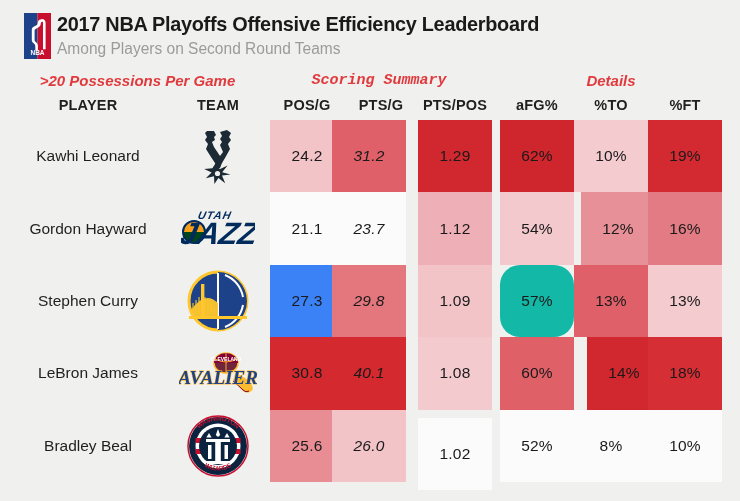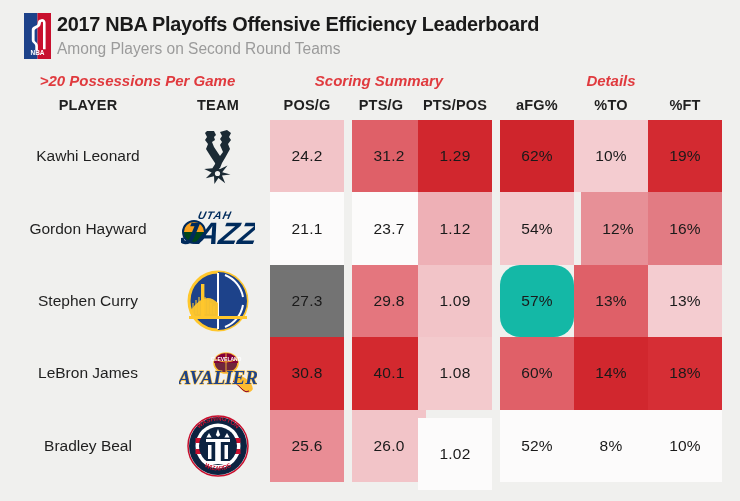--- a/index.html
+++ b/index.html
@@ -53,21 +53,21 @@
     position: absolute;
     top: 72px;
     font-size: 15px;
     font-style: italic;
     font-weight: bold;
     color: #e03a3e;
     white-space: nowrap;
     text-align: center;
   }
   #group-filter  { left: 0px;   width: 275px; }
-  #group-scoring { left: 268px; width: 222px; }
+  #group-scoring { left: 268px; width: 222px; font-family: Liberation Mono, monospace; }
   #group-details { left: 500px; width: 222px; }
 
   
   .col-head {
     position: absolute;
     top: 97px;
     font-size: 14.5px;
     font-weight: bold;
     color: #1f1f1f;
     white-space: nowrap;
@@ -122,21 +122,21 @@
     width: 74px;
     height: 72.4px;
     display: flex;
     align-items: center;
     justify-content: center;
     font-size: 15.5px;
     color: #1a1a1a;
     letter-spacing: 0.2px;
   }
   .c0 { left: 270px; }
-  .c1 { left: 352px; }
+  .c1 { left: 332px; font-style: italic; }
   .c2 { left: 418px; }
   .c3 { left: 500px; }
   .c4 { left: 574px; }
   .c5 { left: 648px; }
 </style>
 </head>
 <body>
 
 <div id="header">
 
@@ -238,21 +238,21 @@
             <path d="M9 44 L9 30"></path>
             <path d="M12 44 L12 27"></path>
       <path d="M18 44 L18 27"></path>
             <path d="M21 44 L21 30"></path>
             <path d="M24 44 L24 33"></path>
       <path d="M27 44 L27 36"></path>
     </g>
     <path d="M2 46 L60 46 L60 49 L2 49 Z" fill="#ffc72c"></path>
   </svg>
       </div>
-      <div class="cell c0" style="background: #737373; text-align: right;">27.3</div>
+      <div class="cell c0" style="background: #3b82f6; text-align: right;">27.3</div>
       <div class="cell c1" style="background: rgb(228, 118, 126);">29.8</div>
       <div class="cell c2" style="background: rgb(242, 196, 200);">1.09</div>
       <div class="cell c3" style="background: #14b8a6; border-radius: 20px;">57%</div>
       <div class="cell c4" style="background: rgb(223, 96, 104);">13%</div>
       <div class="cell c5" style="background: rgb(244, 204, 208);">13%</div>
     </div>
     <div class="row" style="top: 217.2px; padding-left: 18px;">
       <div class="player-name">LeBron James</div>
       <div class="team-logo" title="Cleveland Cavaliers">
         <svg id="logo-cavaliers-logo" width="78" height="50" viewBox="0 0 78 50">
@@ -267,21 +267,21 @@
       <path d="M54 33 Q60 38 64 42 Q67 45 70 43" fill="none" stroke="#860038" stroke-width="1"></path>
       <text x="38" y="36" fill="#1d428a" font-family="'Liberation Serif', serif" font-size="19" font-weight="bold" font-style="italic" text-anchor="middle" stroke="#fdbb30" stroke-width="1.1" paint-order="stroke">CAVALIERS</text>
       <text x="47" y="13" fill="#ffffff" font-family="'Liberation Sans', sans-serif" font-size="5" font-weight="bold" text-anchor="middle">CLEVELAND</text>
     </g>
   </svg>
       </div>
       <div class="cell c0" style="background: rgb(211, 41, 47);">30.8</div>
       <div class="cell c1" style="background: rgb(211, 41, 47);">40.1</div>
       <div class="cell c2" style="background: rgb(243, 202, 205);">1.08</div>
       <div class="cell c3" style="background: rgb(224, 96, 104);">60%</div>
-      <div class="cell c4" style="background: rgb(209, 39, 46);">14%</div>
+      <div class="cell c4" style="background: rgb(209, 39, 46); margin-left: 13px;">14%</div>
       <div class="cell c5" style="background: rgb(214, 46, 53);">18%</div>
     </div>
     <div class="row" style="top: 289.6px;">
       <div class="player-name">Bradley Beal</div>
       <div class="team-logo" title="Washington Wizards">
         <svg id="logo-wizards-logo" width="62" height="62" viewBox="0 0 62 62">
     <circle cx="31" cy="31" r="30" fill="#ffffff" stroke="#c8102e" stroke-width="1.5"></circle>
     <circle cx="31" cy="31" r="29" fill="#0c2340"></circle>
     <circle cx="31" cy="31" r="22.5" fill="#ffffff"></circle>
     <path d="M8.5 23 L53.5 23 L53.5 28 L8.5 28 Z" fill="#c8102e"></path>

